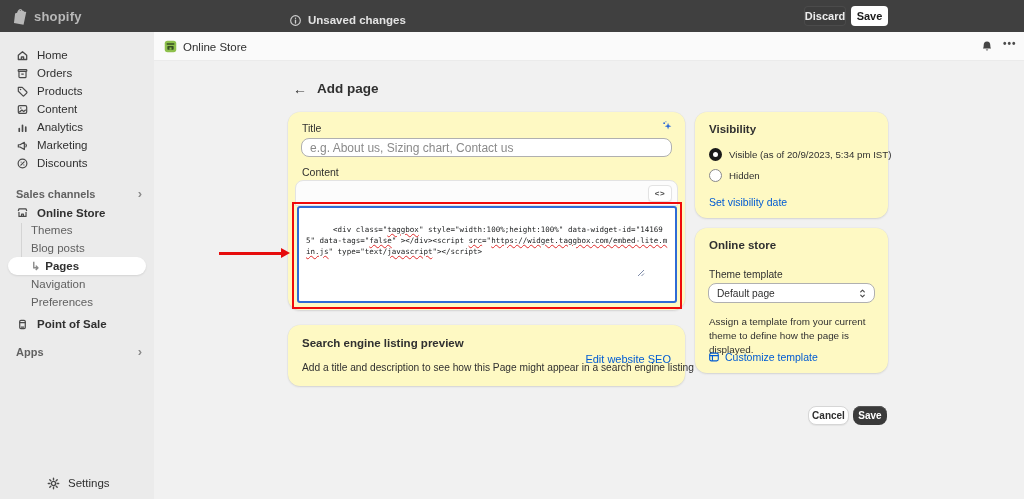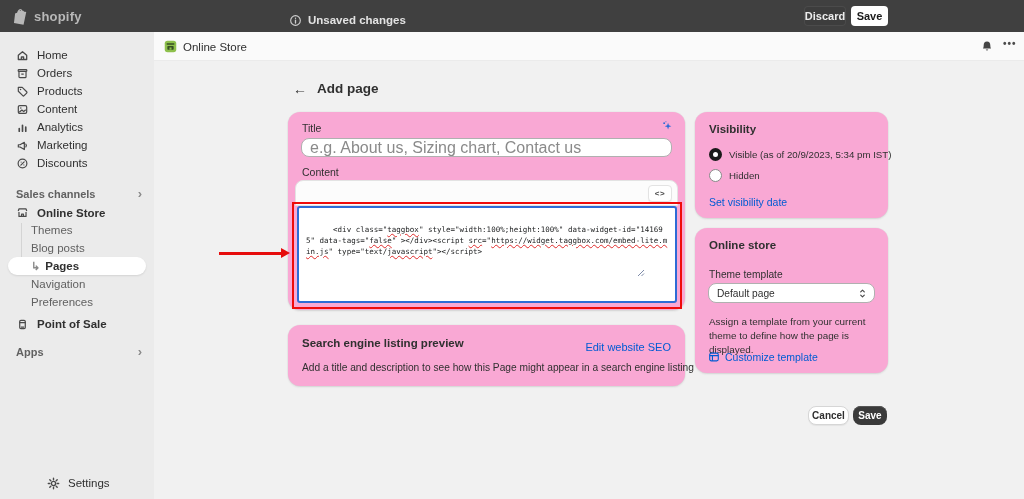--- a/index.html
+++ b/index.html
@@ -50,51 +50,51 @@
   .bell { position:absolute; left:826px; top:8px; cursor:pointer; }
   .dots { position:absolute; left:849px; top:6px; font-size:10px; letter-spacing:1px; color:#4a4a4a;
           font-weight:700; cursor:pointer; }
 
   
   .page-head { position:absolute; left:293px; top:81px; display:flex; align-items:center; gap:10px; z-index:2; }
   .back { font-size:14px; color:#303030; cursor:pointer; line-height:1; }
   .page-title { font-size:13.5px; font-weight:700; color:#303030; }
 
   
-  .card { position:absolute; background:#f9a8d4; border-radius:12px;
+  .card { position:absolute; background:#fef9c3; border-radius:12px;
           box-shadow:0 1px 2px rgba(31,33,36,.12), 0 0 0 .5px rgba(0,0,0,.04); }
   .card1 { left:288px; top:112px; width:397px; height:198px; }
   .card2 { left:288px; top:325px; width:397px; height:61px; }
   .vis-card { left:695px; top:112px; width:193px; height:106px; }
   .store-card { left:695px; top:228px; width:193px; height:145px; }
 
   .f-label { position:absolute; font-size:10.5px; font-weight:500; color:#303030; }
   .magic { position:absolute; right:11px; top:8px; cursor:pointer; }
   .title-input { position:absolute; left:13px; top:26px; width:371px; height:19px; border:1px solid #b0b0b0;
-                 border-radius:8px; padding:0 8px; font-size:16px; font-family:"Liberation Sans",sans-serif;
+                 border-radius:8px; padding:0 8px; font-size:12px; font-family:"Liberation Sans",sans-serif;
                  color:#303030; background:#fff; outline:none; }
   .title-input::placeholder { color:#8a8a8a; }
   .toolbar { position:absolute; left:7px; top:68px; width:383px; height:26px; background:#fcfcfc;
              border:1px solid #e3e3e3; border-radius:8px 8px 0 0; }
   .code-btn { position:absolute; right:5px; top:4px; width:24px; height:17px; background:#fff;
               border:1px solid #e3e3e3; border-radius:4px; display:flex; align-items:center; justify-content:center;
               font-size:8px; font-weight:700; color:#4a4a4a; letter-spacing:.5px; cursor:pointer;
               box-shadow:0 1px 1px rgba(0,0,0,.05); }
   .code-area { position:absolute; left:9px; top:94px; width:380px; height:97px; background:#fff;
                border:2px solid #2e6bd6; border-radius:3px; padding:5px 7px;
                font-family:"DejaVu Sans Mono", monospace; font-size:7.5px; line-height:11px; color:#202223;
                word-break:break-all; white-space:pre-wrap; overflow:hidden; cursor:text; }
   .code-area .wavy { text-decoration:underline; text-decoration-style:wavy;
                      text-decoration-color:#e02b2b; text-decoration-thickness:1px; }
   .resize-handle { position:absolute; right:2px; bottom:2px; }
   .red-box { position:absolute; left:4px; top:90px; width:390px; height:107px; border:2.5px solid #ef0b0b;
              z-index:6; pointer-events:none; }
 
   .seo-title { position:absolute; left:14px; top:12px; font-size:11.5px; font-weight:700; }
-  .seo-link { position:absolute; right:14px; top:16px; font-size:11px; font-weight:500; color:#005bd3; cursor:pointer; }
+  .seo-link { position:absolute; right:14px; top:28px; font-size:11px; font-weight:500; color:#005bd3; cursor:pointer; }
   .seo-desc { position:absolute; left:14px; top:37px; font-size:10.2px; color:#303030; white-space:nowrap; }
 
   .card-title { position:absolute; left:14px; top:11px; font-size:11.5px; font-weight:700; }
   .radio-row { position:absolute; left:14px; display:flex; align-items:center; gap:7px; cursor:pointer; }
   .radio { width:13px; height:13px; border-radius:50%; background:#fff; flex:0 0 13px; }
   .radio.sel { border:4px solid #1a1a1a; }
   .radio.unsel { border:1.5px solid #8a8a8a; }
   .radio-label { font-size:9.7px; color:#303030; white-space:nowrap; }
   .vis-link { position:absolute; left:14px; top:84px; font-size:10.5px; font-weight:500; color:#005bd3; cursor:pointer; }
 

